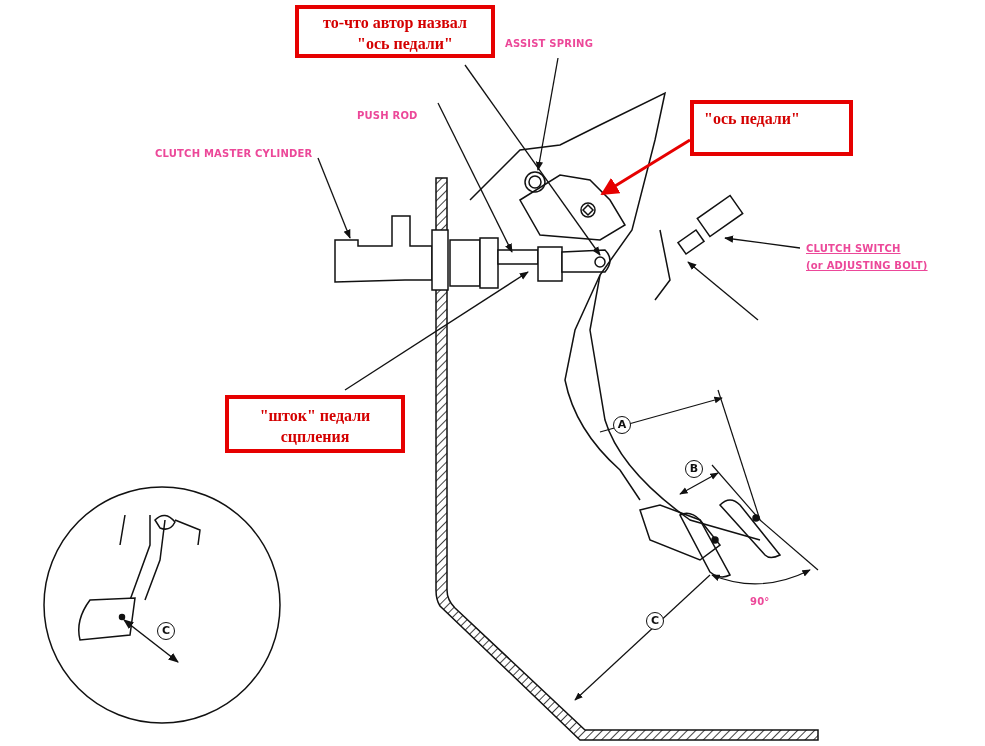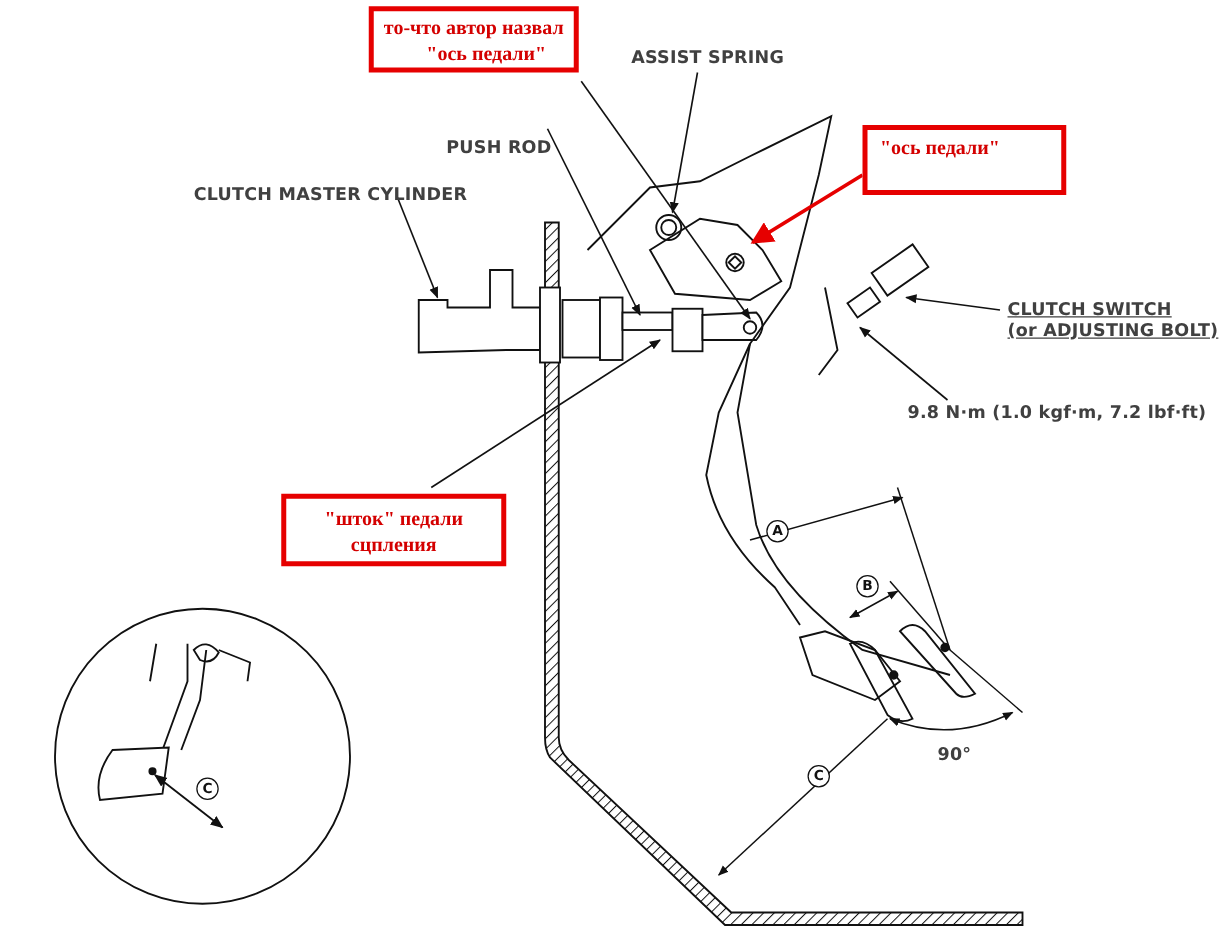--- a/index.html
+++ b/index.html
@@ -1,18 +1,18 @@
 <!DOCTYPE html>
 <html><head>
 <meta charset="utf-8">
 <style>
   html, body { margin: 0; padding: 0; background: #ffffff; }
   body { width: 985px; height: 746px; position: relative; overflow: hidden; font-family: "Liberation Sans", sans-serif; }
   svg { position: absolute; left: 0; top: 0; }
-  .lbl { position: absolute; font-family: "DejaVu Sans", sans-serif; font-weight: bold; font-size: 14px; color: #404040; white-space: nowrap; letter-spacing: 0.2px; }
+  .lbl { position: absolute; font-family: "DejaVu Sans", sans-serif; font-weight: bold; font-size: 10px; color: #ec4899; white-space: nowrap; letter-spacing: 0.2px; }
   .lbl2 { line-height: 17px; }
   .ann { position: absolute; border: 4px solid #e60000; background: #fff; color: #d40000; font-family: "Liberation Serif", serif; font-weight: bold; font-size: 16px; line-height: 21px; text-align: center; box-sizing: border-box; }
   .ann span { display: block; }
   .circ { position: absolute; font-family: "DejaVu Sans", sans-serif; font-weight: bold; font-size: 11px; width: 16px; height: 16px; border: 1.5px solid #111; border-radius: 50%; text-align: center; line-height: 16px; background: #fff; color: #111; box-sizing: content-box; }
 </style>
 </head>
 <body>
 
 <svg width="985" height="746" viewBox="0 0 985 746">
   <defs>
@@ -100,30 +100,29 @@
 </svg>
 
 <div class="lbl" style="left:505px; top:38px;">ASSIST SPRING</div>
 <div class="lbl" style="left:357px; top:82px;margin-top:28px;">PUSH ROD</div>
 <div class="lbl" style="left:155px; top:148px;">CLUTCH MASTER CYLINDER</div>
 <div class="lbl lbl2" style="left:806px; top:240px;text-decoration:underline;">
   <div>CLUTCH SWITCH</div>
   <div>(or ADJUSTING BOLT)</div>
 </div>
 <div class="lbl lbl2" style="left:726px; top:322px;">
-  <div>9.8 N·m (1.0 kgf·m, 7.2 lbf·ft)</div>
 </div>
 <div class="lbl" style="left:750px; top:596px;">90°</div>
 
 <div class="circ" style="left:613px; top:416px;">A</div>
 <div class="circ" style="left:685px; top:460px;">B</div>
 <div class="circ" style="left:646px; top:612px;">C</div>
 <div class="circ" style="left:157px; top:622px;">C</div>
 
-<div class="ann" style="left:295px; top:5px; width:168px; height:53px; padding-top:3px;">
+<div class="ann" style="left:295px; top:5px; width:200px; height:53px; padding-top:3px;">
   <span>то-что автор назвал</span>
   <span style="padding-left:20px;">"ось педали"</span>
 </div>
 <div class="ann" style="left:690px; top:100px; width:163px; height:56px; padding-top:4px; text-align:left; padding-left:10px;">
   <span>"ось педали"</span>
 </div>
 <div class="ann" style="left:225px; top:395px; width:180px; height:58px; padding-top:6px;">
   <span>"шток" педали</span>
   <span>сцпления</span>
 </div>

